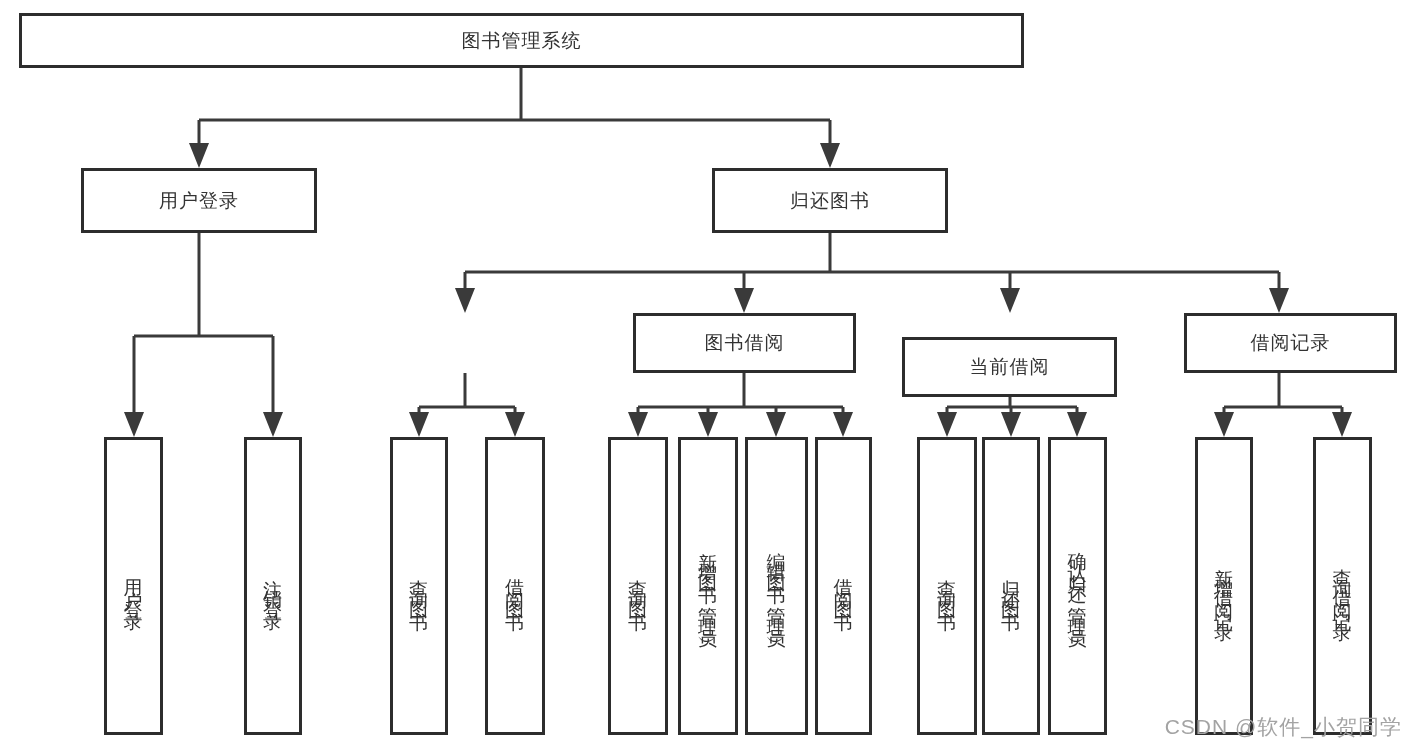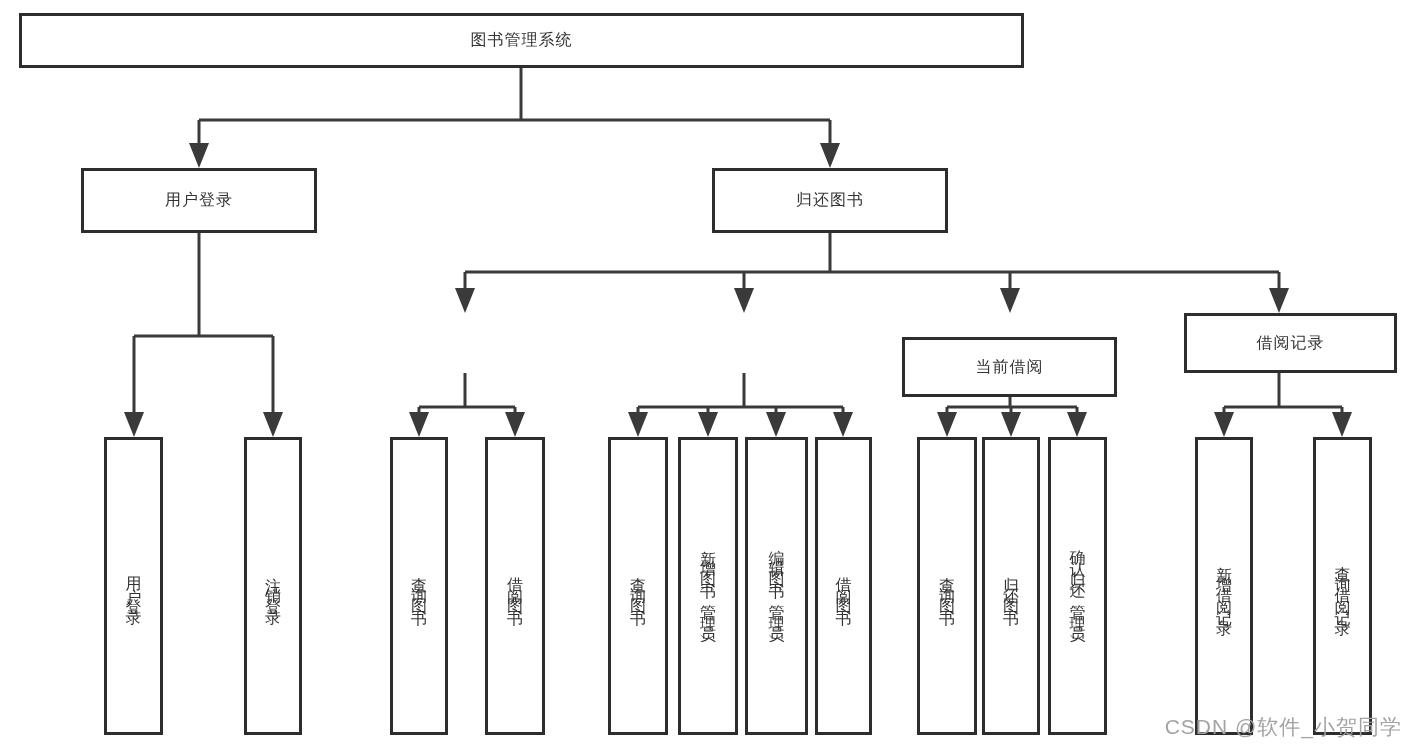--- a/index.html
+++ b/index.html
@@ -25,21 +25,21 @@
     position: absolute;
     box-sizing: border-box;
     border: 3px solid var(--border, #2d2d2d);
     background: #ffffff;
     display: flex;
     align-items: center;
     justify-content: center;
     color: var(--text, #333333);
   }
   .box .lbl {
-    font-size: 16px;
+    font-size: 19px;
     color: var(--text, #333333);
     white-space: nowrap;
   }
   .box.h .lbl {
     letter-spacing: 1px;
   }
   .box.v .lbl {
     writing-mode: vertical-rl;
     text-orientation: mixed;
     letter-spacing: 11px;
@@ -88,20 +88,23 @@
     <span class="lbl">图书管理系统</span>
   </div>
 
   <div class="box h" style="left:81px; top:168px; width:236px; height:65px;">
     <span class="lbl">用户登录</span>
   </div>
   <div class="box h" style="left:712px; top:168px; width:236px; height:65px;">
     <span class="lbl">归还图书</span>
   </div>
 
+  <div class="box h" style="left:633px; top:313px; width:223px; height:60px;">
+    <span class="lbl">图书借阅</span>
+  </div>
   <div class="box h" style="left:902px; top:313px; width:215px; height:60px;margin-top:24px;">
     <span class="lbl">当前借阅</span>
   </div>
   <div class="box h" style="left:1184px; top:313px; width:213px; height:60px;text-align:center;">
     <span class="lbl">借阅记录</span>
   </div>
 
   <div class="box v" style="left:104px; top:437px; width:59px; height:298px;">
     <span class="lbl">用户登录</span>
   </div>

